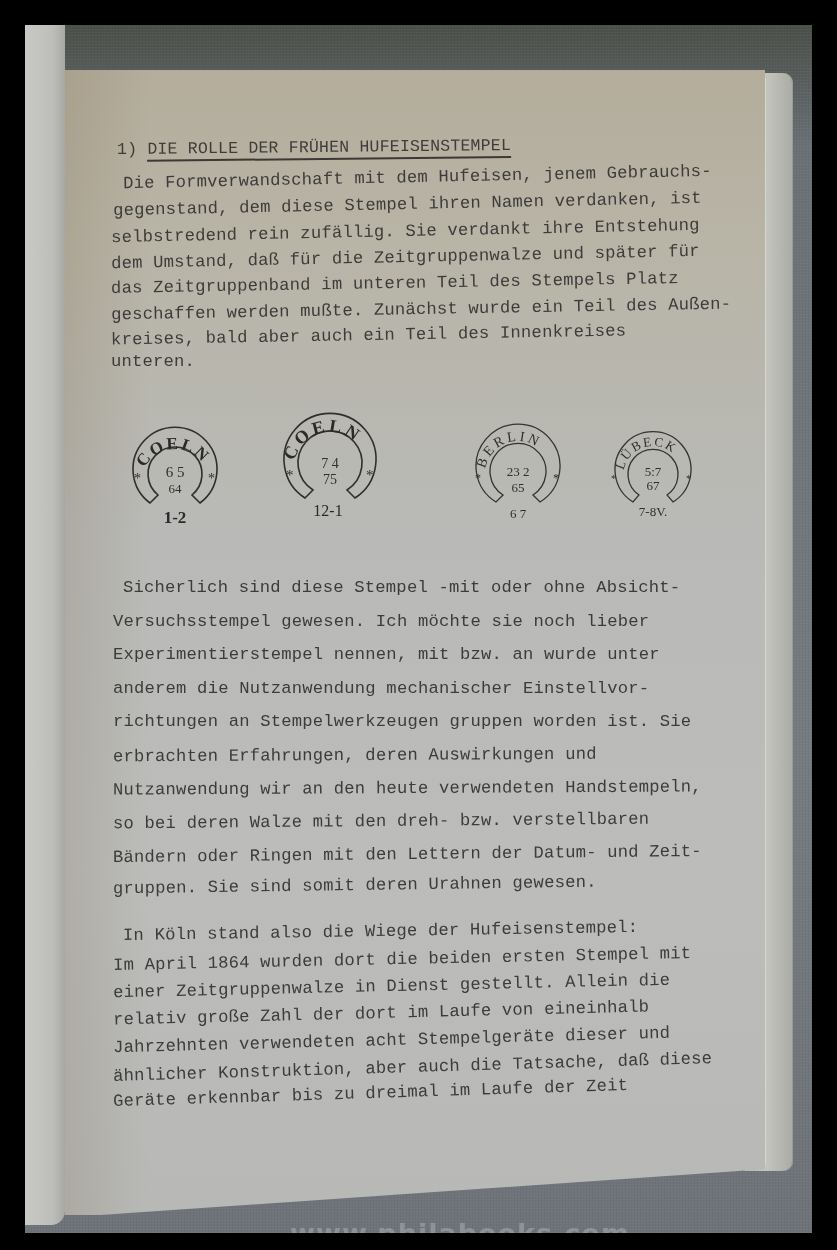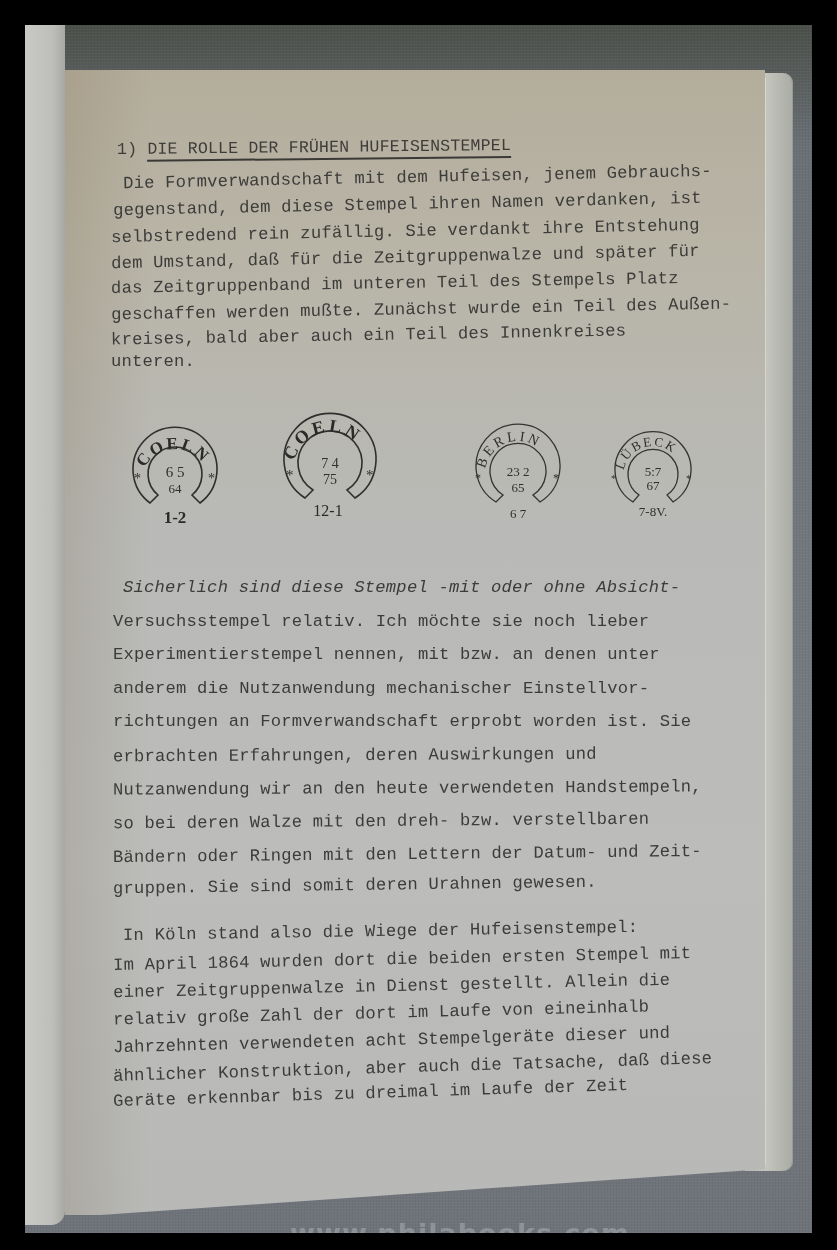--- a/index.html
+++ b/index.html
@@ -135,25 +135,25 @@
           </defs>
         <text font-size="13" fill="#2f2f2d" letter-spacing="2"><textPath href="#arc4" startOffset="6%">LÜBECK</textPath></text>
         <text x="8" y="60" font-size="11" fill="#2f2f2d">*</text>
         <text x="83" y="60" font-size="11" fill="#2f2f2d">*</text>
         <text x="50" y="54" font-size="13" fill="#2f2f2d" text-anchor="middle">5:7</text>
         <text x="50" y="68" font-size="13" fill="#2f2f2d" text-anchor="middle">67</text>
         <text x="50" y="94" font-size="13" fill="#2f2f2d" text-anchor="middle">7-8V.</text>
       </svg>
     </div>
 
-    <div class="line" style="left:58px; top:508px;font-style:italic;">Sicherlich sind diese Stempel -mit oder ohne Absicht-</div>
-    <div class="line" style="left:48px; top:542px;">Versuchsstempel relativ. Ich möchte sie noch lieber</div>
-    <div class="line" style="left:48px; top:575px;">Experimentierstempel nennen, mit bzw. an denen unter</div>
+    <div class="line" style="left:58px; top:508px;">Sicherlich sind diese Stempel -mit oder ohne Absicht-</div>
+    <div class="line" style="left:48px; top:542px;">Versuchsstempel gewesen. Ich möchte sie noch lieber</div>
+    <div class="line" style="left:48px; top:575px;">Experimentierstempel nennen, mit bzw. an wurde unter</div>
     <div class="line" style="left:48px; top:609px;">anderem die Nutzanwendung mechanischer Einstellvor-</div>
-    <div class="line" style="left:48px; top:642px;">richtungen an Formverwandschaft erprobt worden ist. Sie</div>
+    <div class="line" style="left:48px; top:642px;">richtungen an Stempelwerkzeugen gruppen worden ist. Sie</div>
     <div class="line" style="left:48px; top:676px; transform:rotate(-0.3deg);">erbrachten Erfahrungen, deren Auswirkungen und</div>
     <div class="line" style="left:48px; top:709px; transform:rotate(-0.3deg);">Nutzanwendung wir an den heute verwendeten Handstempeln,</div>
     <div class="line" style="left:48px; top:742px; transform:rotate(-0.5deg);">so bei deren Walze mit den dreh- bzw. verstellbaren</div>
     <div class="line" style="left:48px; top:775px; transform:rotate(-0.6deg);">Bändern oder Ringen mit den Lettern der Datum- und Zeit-</div>
     <div class="line" style="left:48px; top:806px; transform:rotate(-0.8deg);">gruppen. Sie sind somit deren Urahnen gewesen.</div>
 
     <div class="line" style="left:58px; top:852px; transform:rotate(-0.9deg);">In Köln stand also die Wiege der Hufeisenstempel:</div>
     <div class="line" style="left:48px; top:880px; transform:rotate(-1.2deg);">Im April 1864 wurden dort die beiden ersten Stempel mit</div>
     <div class="line" style="left:48px; top:907px; transform:rotate(-1.3deg);">einer Zeitgruppenwalze in Dienst gestellt. Allein die</div>
     <div class="line" style="left:48px; top:934px; transform:rotate(-1.4deg);">relativ große Zahl der dort im Laufe von eineinhalb</div>

